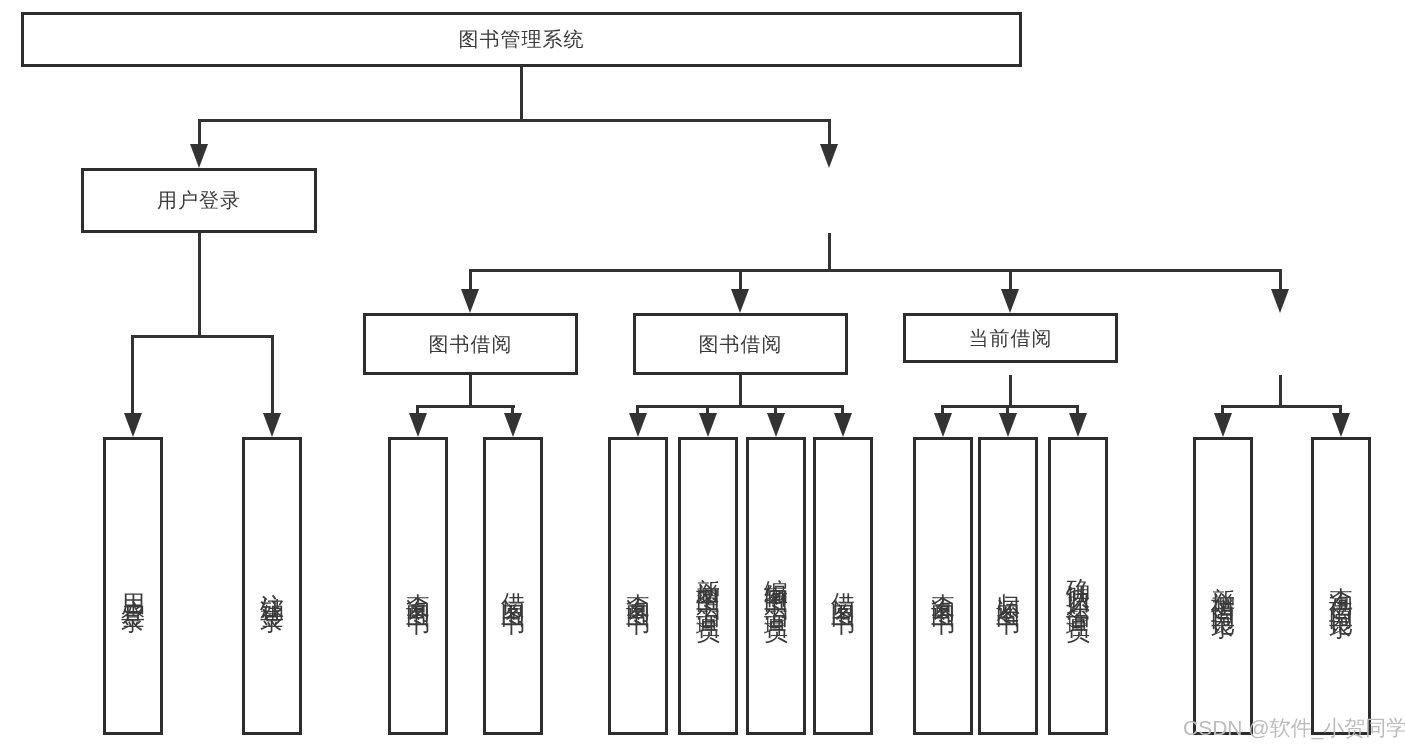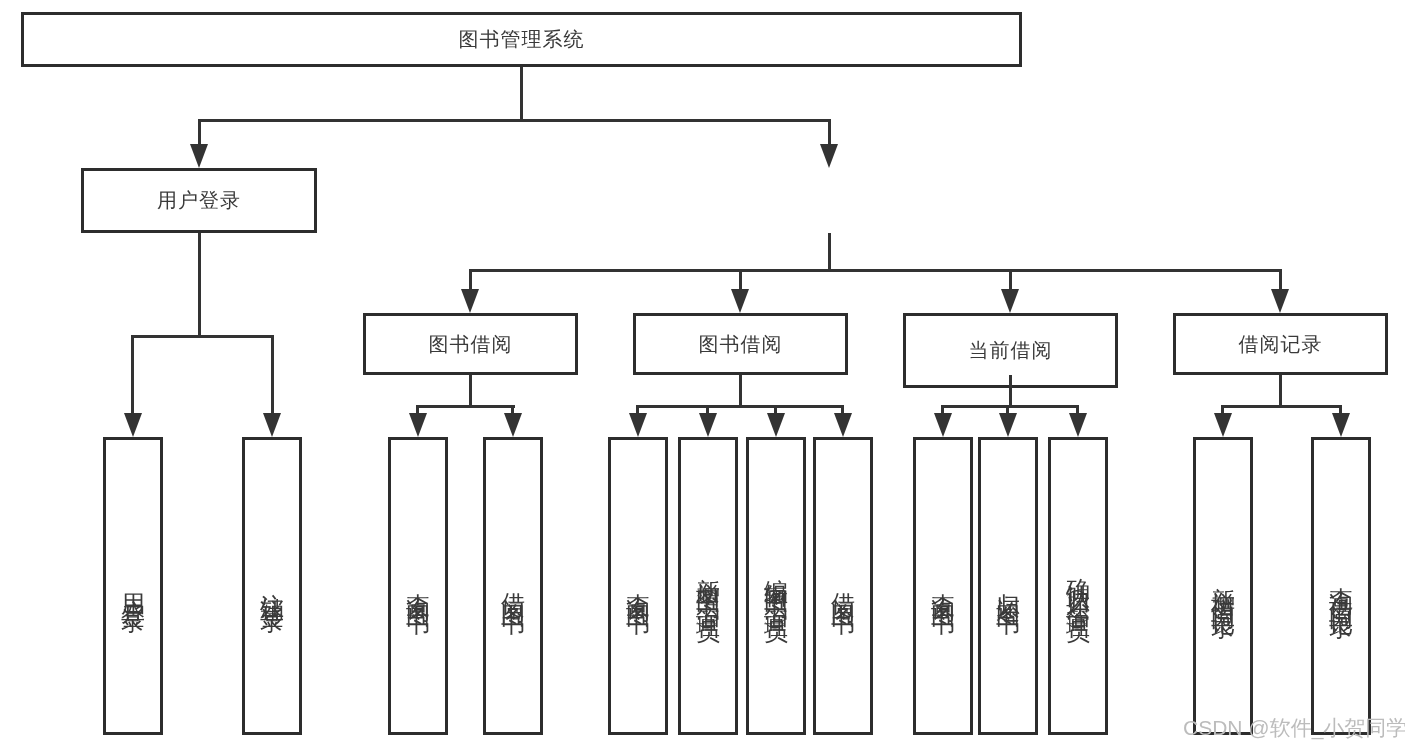--- a/index.html
+++ b/index.html
@@ -52,25 +52,22 @@
   <div class="box" style="left:81px;top:168px;width:236px;height:65px">
     <span>用户登录</span>
   </div>
 
   <div class="box" style="left:363px;top:313px;width:215px;height:62px">
     <span>图书借阅</span>
   </div>
   <div class="box" style="left:633px;top:313px;width:215px;height:62px">
     <span>图书借阅</span>
   </div>
-  <div class="box" style="left:903px;top:313px;width:215px;height:75px">
+  <div class="box" style="left:903px;top:313px;width:215px;height:50px">
     <span>当前借阅</span>
-  </div>
-  <div class="box" style="left:1173px;top:313px;width:215px;height:62px">
-    <span>借阅记录</span>
   </div>
 
   <div class="vbox" style="left:103px">
     <span>用户登录</span>
   </div>
   <div class="vbox" style="left:242px">
     <span>注销登录</span>
   </div>
 
   <div class="vbox" style="left:388px">

